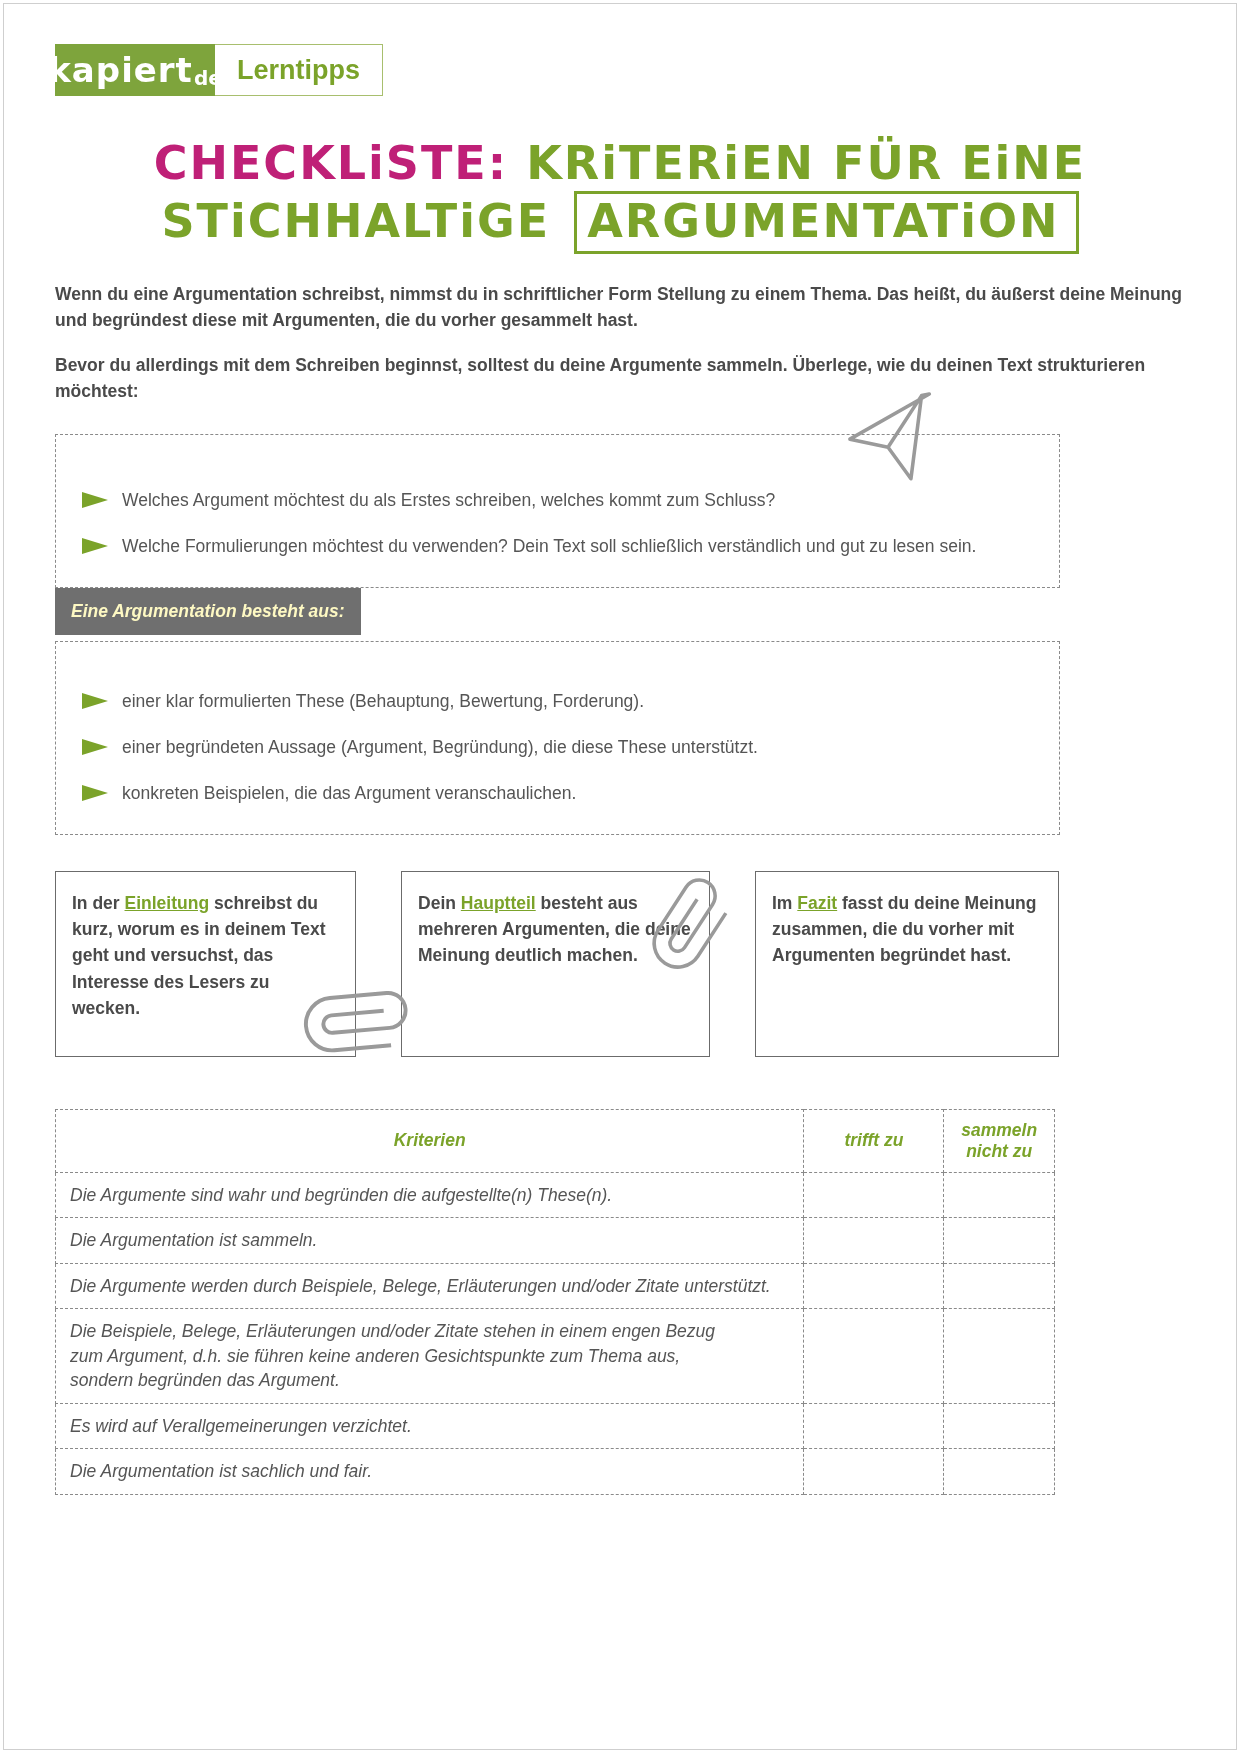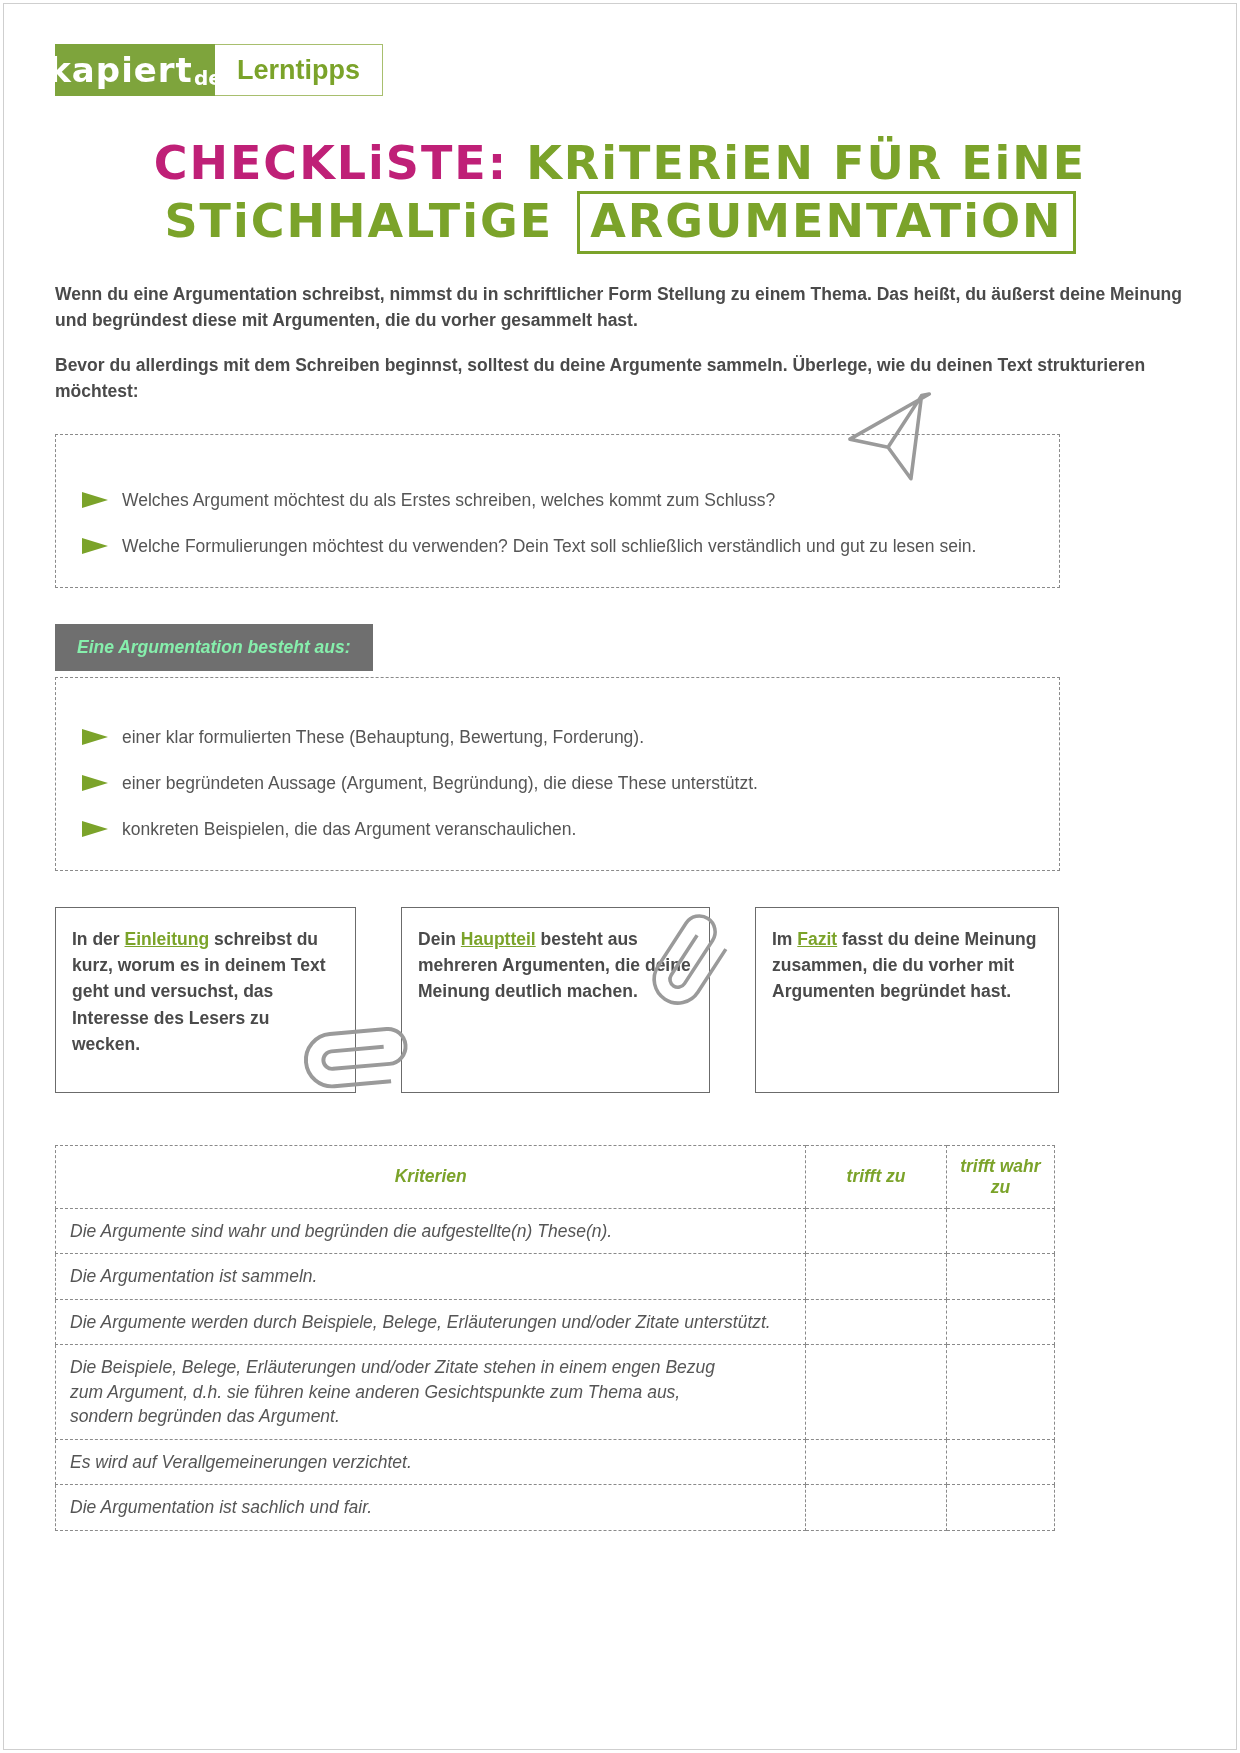--- a/index.html
+++ b/index.html
@@ -52,21 +52,21 @@
     font-size: 46px;
     letter-spacing: 2px;
     line-height: 1.2;
     font-family: "DejaVu Sans", sans-serif;
   }
   .title .magenta { color: #bf2077; }
   .title .green { color: #7ba32a; }
   .title .boxed {
     display: inline-block;
     border: 3px solid #7ba32a;
-    padding: 0 10px 2px 10px;
+    padding: 0 16px 2px 10px;
     margin-left: 6px;
   }
 
   
   .para {
     margin: 28px 0 0 0;
     width: 1130px;
     color: #4a4a4a;
     font-weight: bold;
     font-size: 17.5px;
@@ -93,27 +93,26 @@
   .plane-wrap {
     position: absolute;
     top: -40px;
     right: 110px;
     transform: rotate(-12deg);
   }
 
   
   .section-label {
     display: inline-block;
-    margin-top: 36px;
     background: #6f6f6f;
-    color: #86efac;
+    color: #fef9c3;
     font-weight: bold;
     font-style: italic;
     font-size: 17.5px;
-    padding: 13px 22px;
+    padding: 13px 16px;
   }
   .components { margin-top: 6px; }
 
   
   .boxes-row {
     position: relative;
     margin-top: 36px;
     display: flex;
     gap: 45px;
     width: 1004px;
@@ -283,21 +282,21 @@
         </svg>
       </div>
     </div>
 
     
     <table class="criteria-table">
       <thead>
         <tr>
           <th class="col-krit">Kriterien</th>
           <th class="col-zu">trifft zu</th>
-          <th class="col-nzu">trifft wahr zu</th>
+          <th class="col-nzu">sammeln nicht zu</th>
         </tr>
       </thead>
       <tbody>
         <tr>
           <td class="crit">
               <span class="inner">Die Argumente sind wahr und begründen die aufgestellte(n) These(n).</span>
             </td>
           <td class="check"></td>
           <td class="check"></td>
         </tr>

